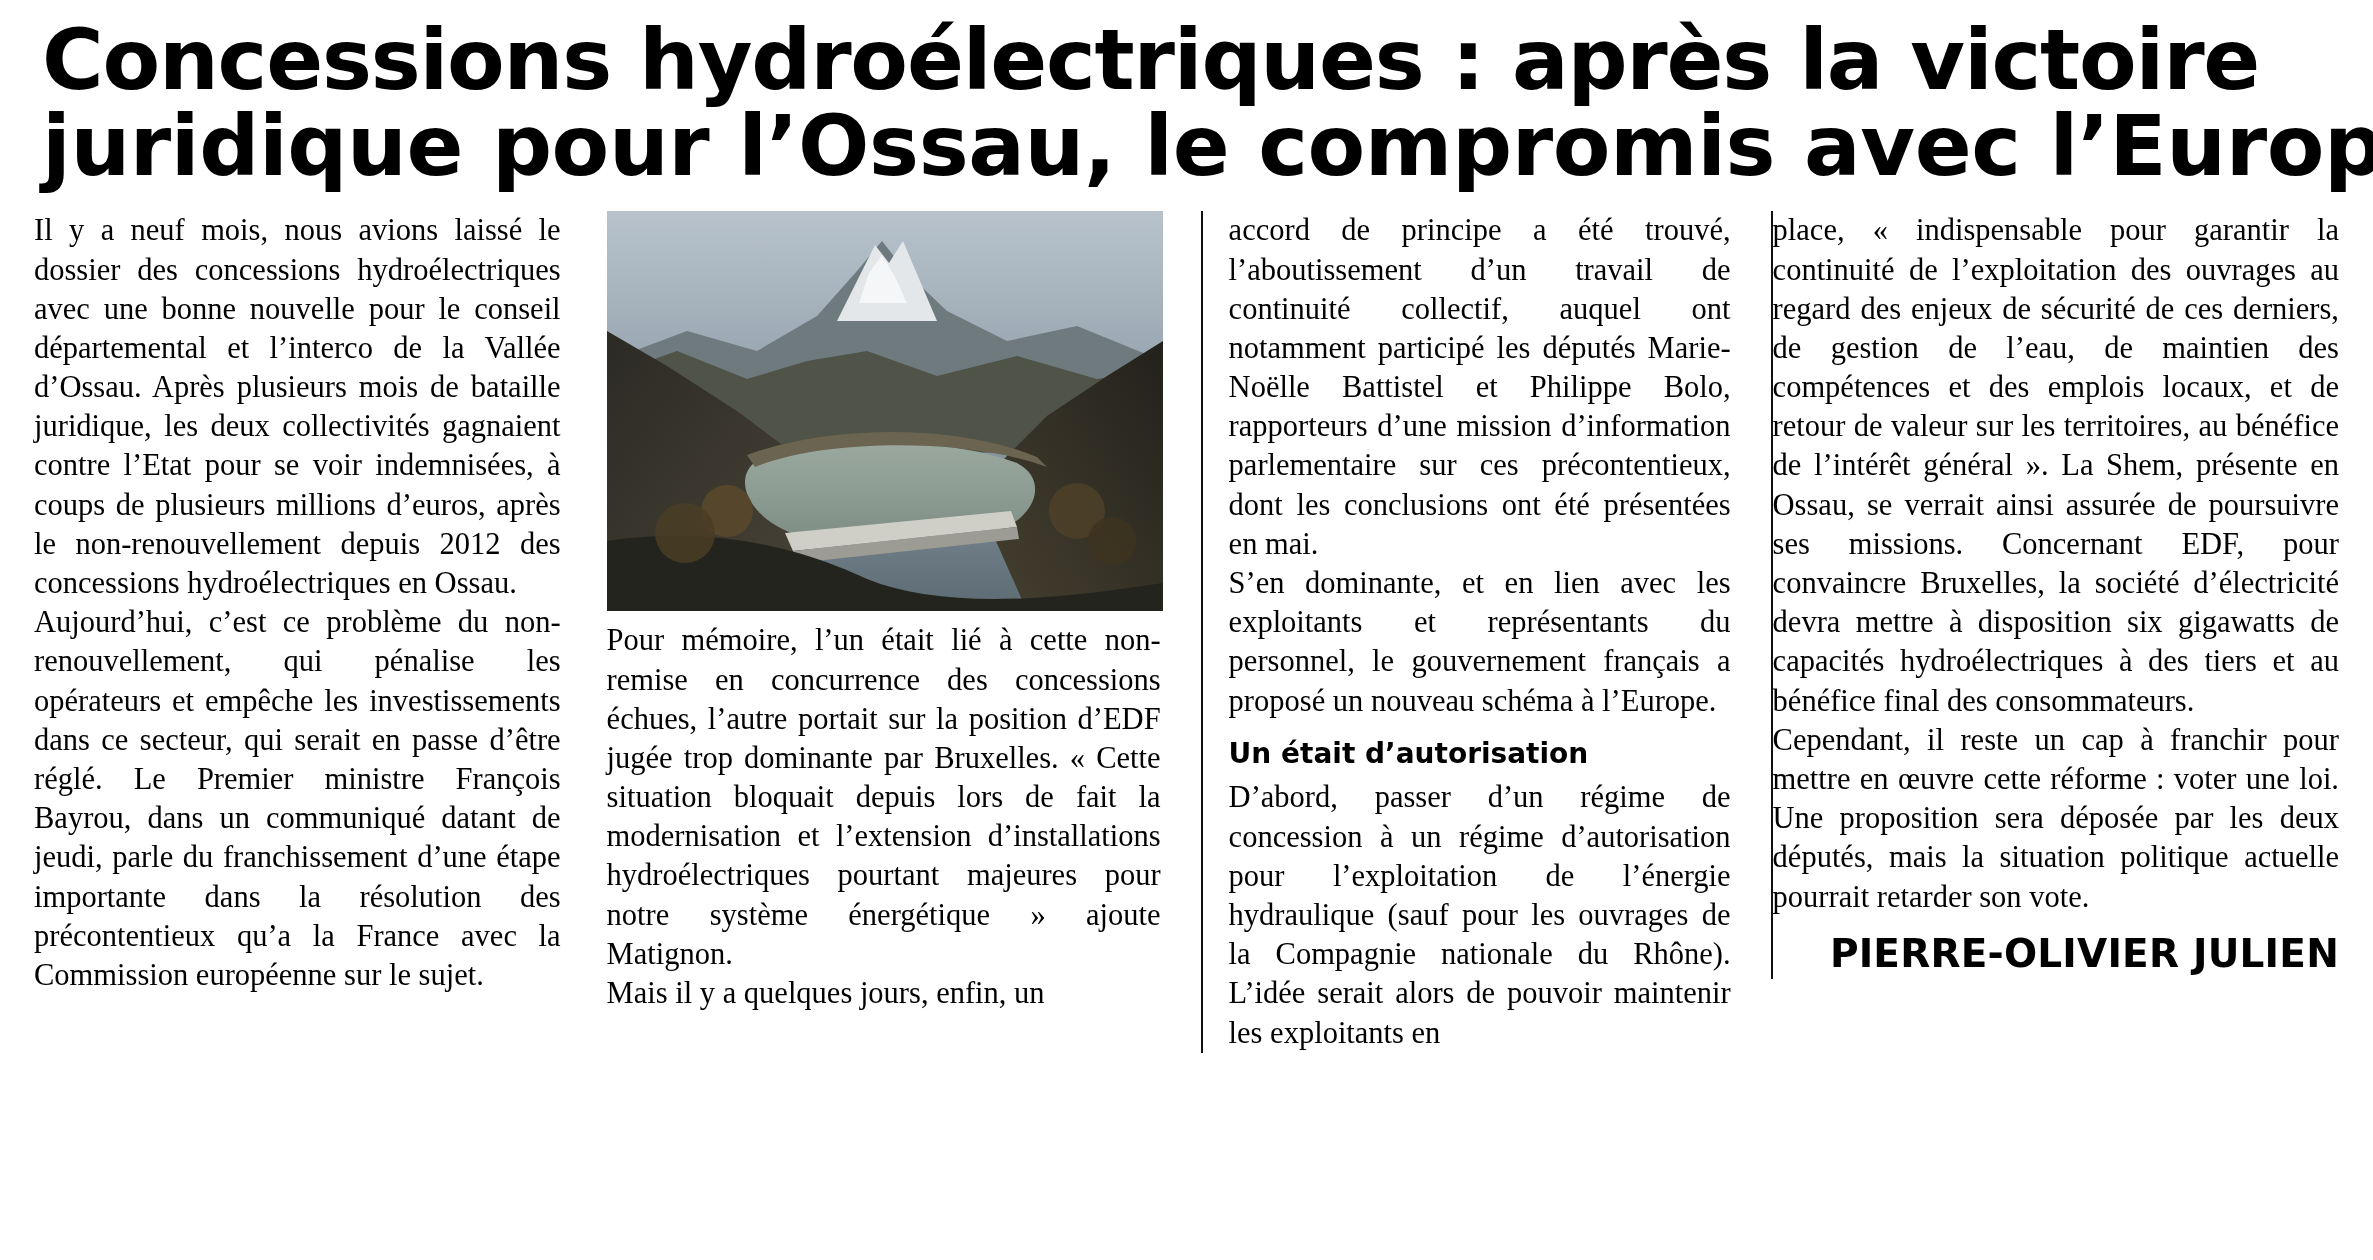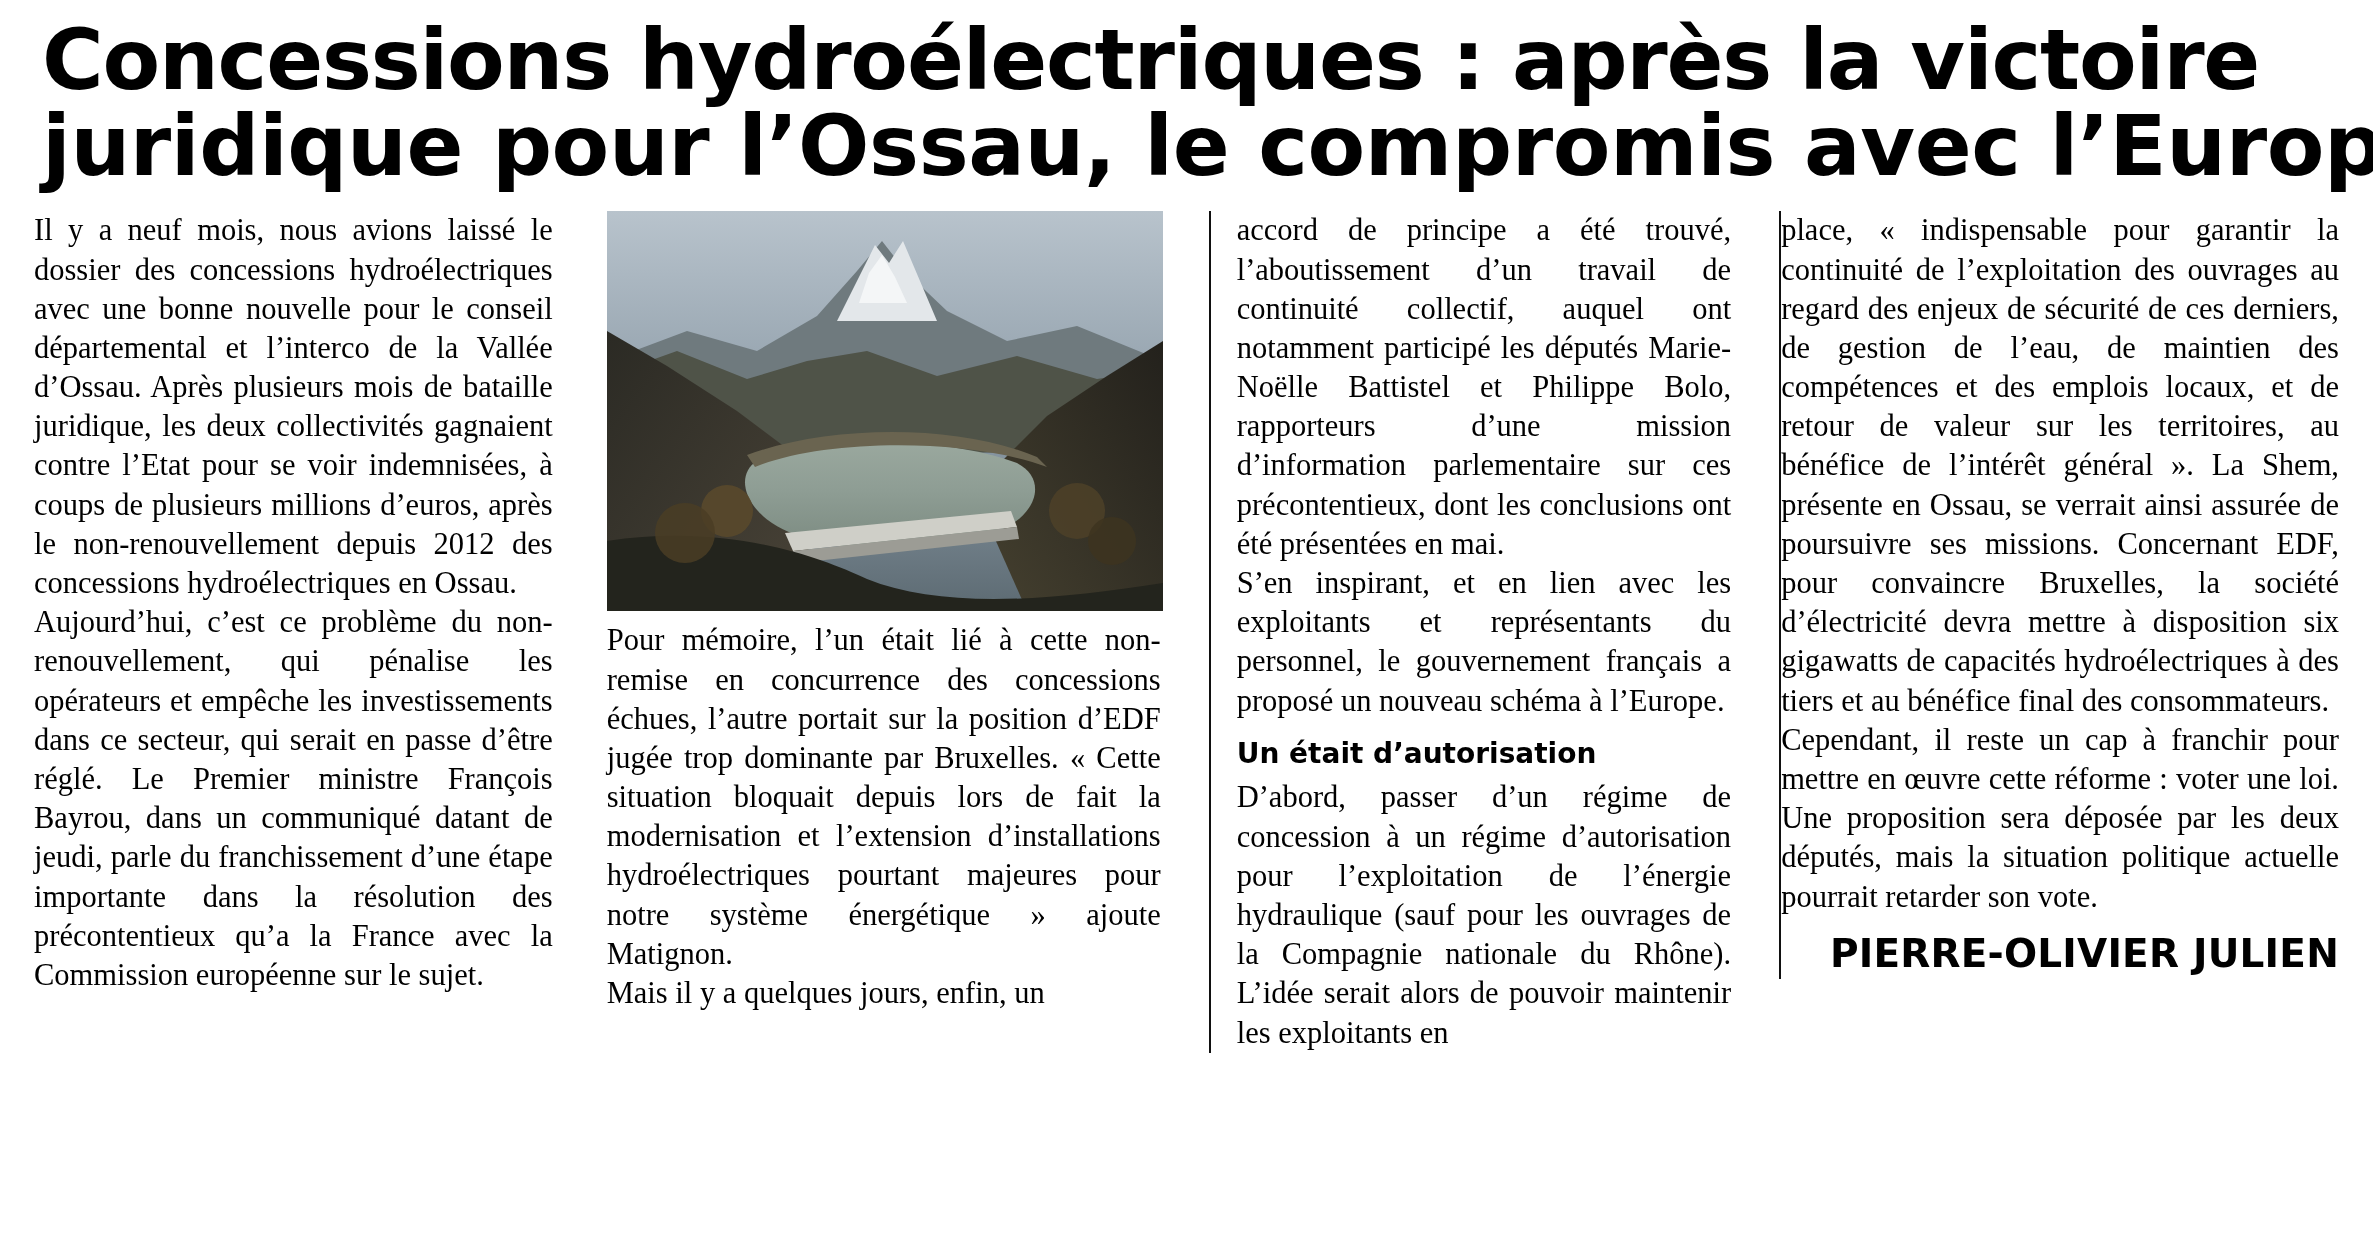--- a/index.html
+++ b/index.html
@@ -40,21 +40,21 @@
   }
   .headline .line.l2 {
     letter-spacing: -0.4px;
   }
 
   
   .columns {
     display: flex;
     flex-direction: row;
     align-items: flex-start;
-    gap: 16px;
+    gap: 8px;
     height: 960px;
   }
   .col {
     box-sizing: border-box;
     font-size: 30.5px;
     line-height: 1.285;
     text-align: justify;
     hyphens: auto;
     -webkit-hyphens: auto;
   }
@@ -202,21 +202,21 @@
             <circle cx="505" cy="330" r="24" fill="#3d3420" opacity="0.85"></circle>
           </svg>
         </div>
       </div>
       <p>Pour mémoire, l’un était lié à cette non-remise en concurrence des concessions échues, l’autre portait sur la position d’EDF jugée trop dominante par Bruxelles. « Cette situation bloquait depuis lors de fait la modernisation et l’extension d’installations hydroélectriques pourtant majeures pour notre système énergétique » ajoute Matignon.</p>
       <p>Mais il y a quelques jours, enfin, un</p>
     </div>
 
     <div class="col col3">
       <p>accord de principe a été trouvé, l’aboutissement d’un travail de continuité collectif, auquel ont notamment participé les députés Marie-Noëlle Battistel et Philippe Bolo, rapporteurs d’une mission d’information parlementaire sur ces précontentieux, dont les conclusions ont été présentées en mai.</p>
-      <p>S’en inspirant, et en lien avec les exploitants et représentants du personnel, le gouvernement français a proposé un nouveau schéma à l’Europe.</p>
+      <p>S’en dominante, et en lien avec les exploitants et représentants du personnel, le gouvernement français a proposé un nouveau schéma à l’Europe.</p>
       <div class="subhead">Un était d’autorisation</div>
       <p>D’abord, passer d’un régime de concession à un régime d’autorisation pour l’exploitation de l’énergie hydraulique (sauf pour les ouvrages de la Compagnie nationale du Rhône). L’idée serait alors de pouvoir maintenir les exploitants en</p>
     </div>
 
     <div class="col col4">
       <p>place, « indispensable pour garantir la continuité de l’exploitation des ouvrages au regard des enjeux de sécurité de ces derniers, de gestion de l’eau, de maintien des compétences et des emplois locaux, et de retour de valeur sur les territoires, au bénéfice de l’intérêt général ». La Shem, présente en Ossau, se verrait ainsi assurée de poursuivre ses missions. Concernant EDF, pour convaincre Bruxelles, la société d’électricité devra mettre à disposition six gigawatts de capacités hydroélectriques à des tiers et au bénéfice final des consommateurs.</p>
       <p>Cependant, il reste un cap à franchir pour mettre en œuvre cette réforme : voter une loi. Une proposition sera déposée par les deux députés, mais la situation politique actuelle pourrait retarder son vote.</p>
       <div class="byline">PIERRE-OLIVIER JULIEN</div>
     </div>
 

